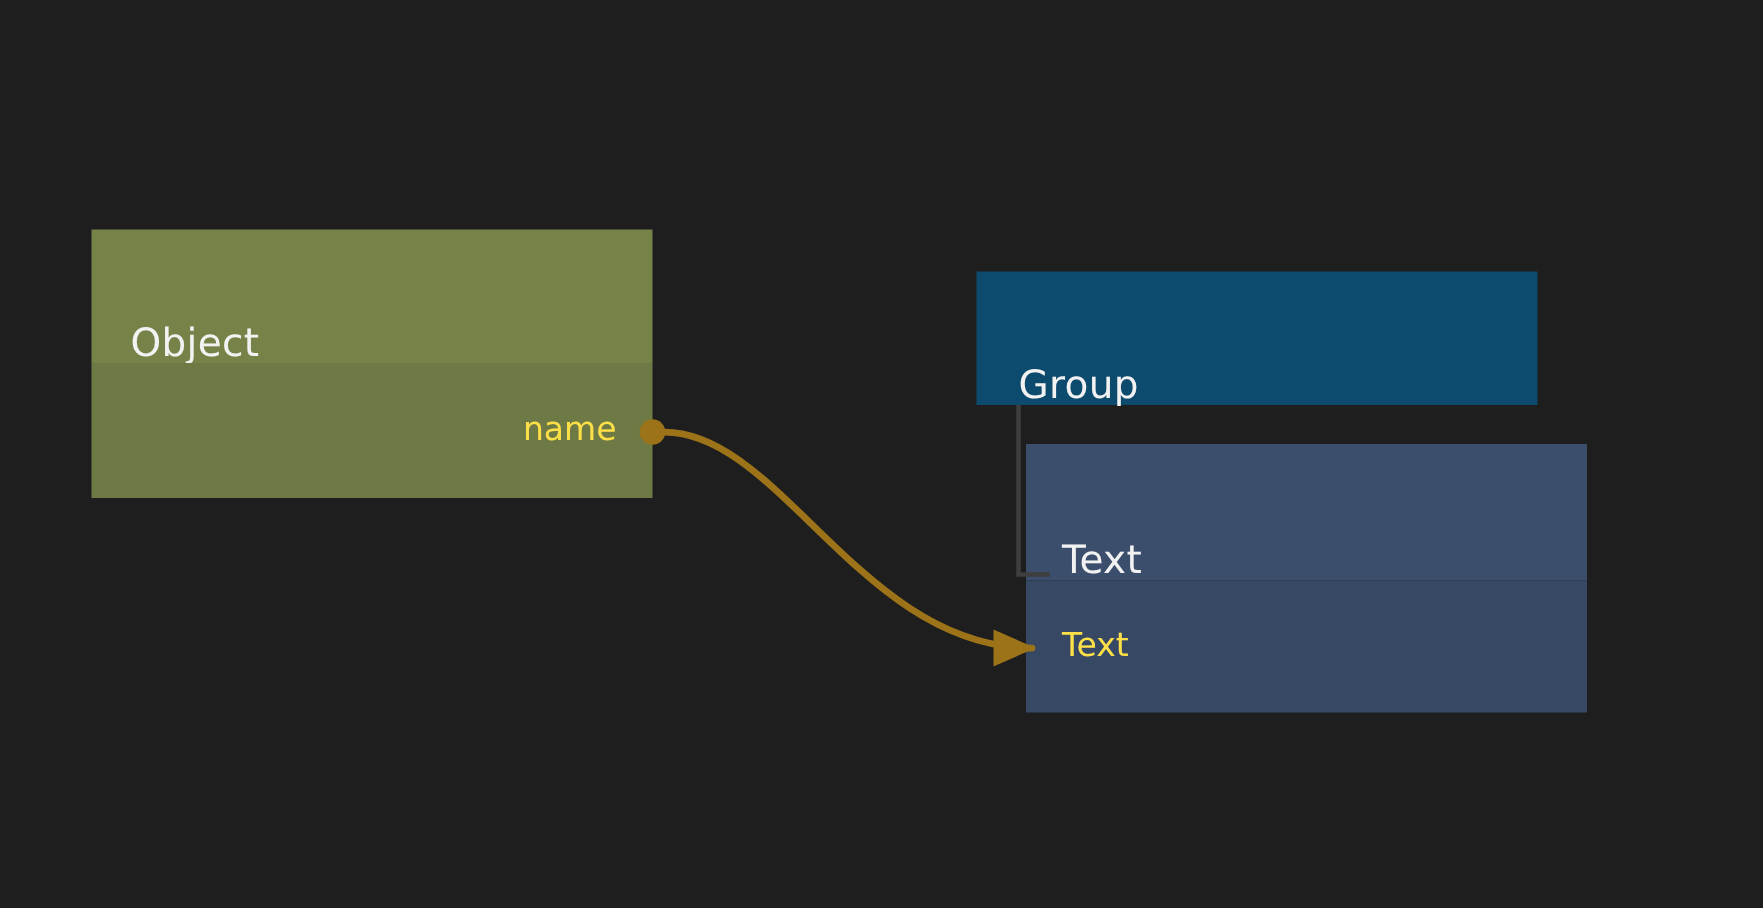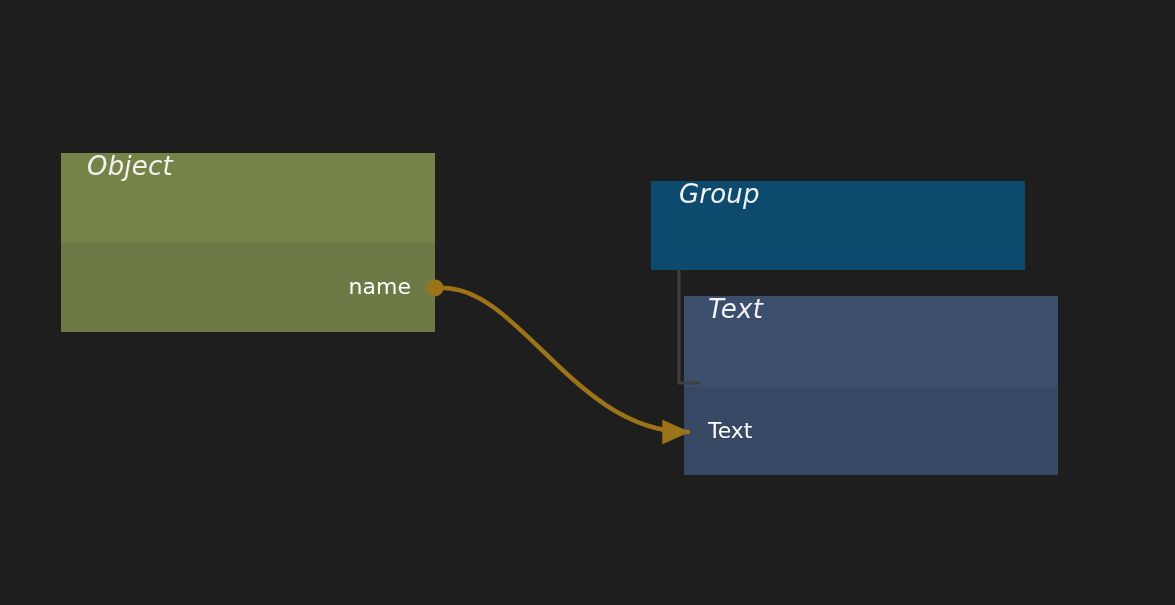--- a/index.html
+++ b/index.html
@@ -20,41 +20,40 @@
   }
 
   
   .node {
     position: absolute;
     box-sizing: border-box;
   }
   .node-header {
     box-sizing: border-box;
     display: flex;
-    align-items: flex-start;
+    align-items: flex-end;
     width: 100%;
-    font-style: italic;
   }
   .node-row {
     box-sizing: border-box;
     display: flex;
     align-items: center;
     width: 100%;
     position: relative;
   }
   .node-title {
     color: #f2f2f2;
     font-size: 26px;
     font-weight: 400;
     letter-spacing: 0.2px;
     line-height: 1;
     white-space: nowrap;
   }
   .row-label {
-    color: #ffffff;
+    color: #fde047;
     font-size: 22px;
     font-weight: 400;
     line-height: 1;
     white-space: nowrap;
   }
 
   
   #node-object {
     left: 61px;
     top: 153px;

